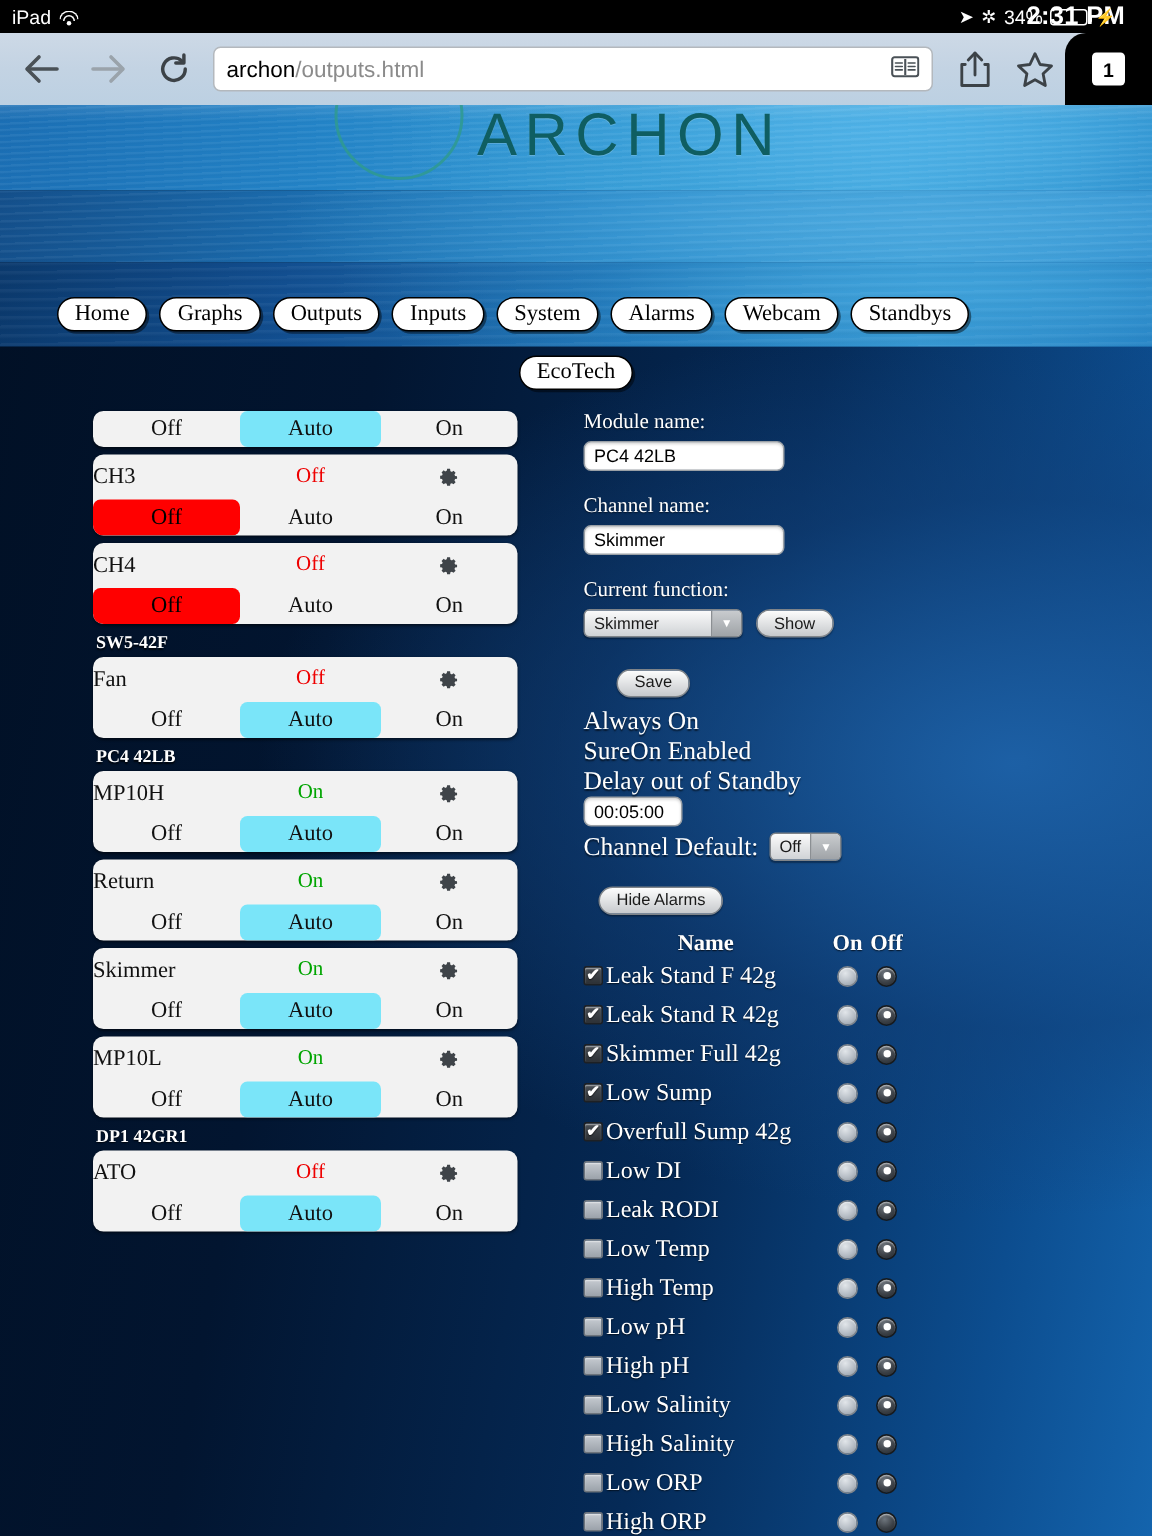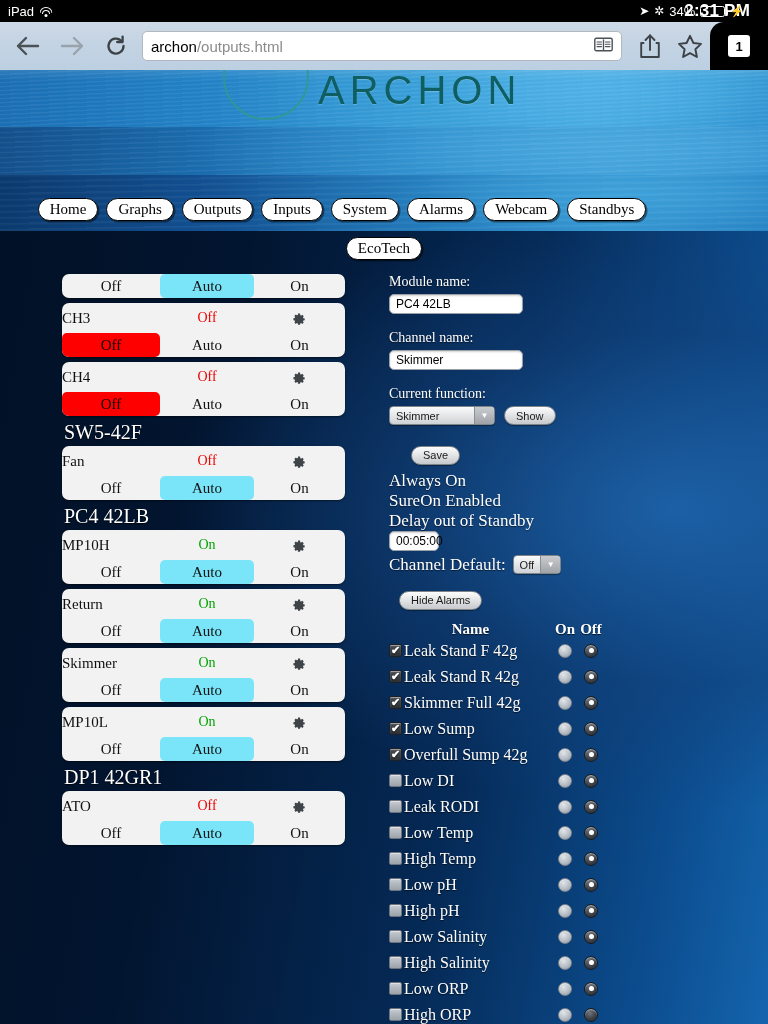--- a/index.html
+++ b/index.html
@@ -157,22 +157,22 @@
     font-size:15px; color:#000; line-height:16px;
     box-shadow:1.5px 1.5px 0 rgba(0,0,0,0.45);
     white-space:nowrap;
   }
 
   
   #left-panel {
     position:absolute; left:62px; top:204px; width:283px;
   }
   .group-label {
-    font-family:"Liberation Serif", serif; font-weight:normal;
-    color:#fff; font-size:20px; margin:3px 0 2px 2px;
+    font-family:"Liberation Serif", serif; font-weight:bold;
+    color:#fff; font-size:12px; margin:3px 0 2px 2px;
     text-shadow:0 1px 1px rgba(0,0,0,0.8);
   }
   .chan-card {
     background:#f2f2f2; border-radius:7px; margin-bottom:5px;
     overflow:hidden; box-shadow:0 1px 2px rgba(0,0,0,0.5);
   }
   .chan-top {
     display:flex; align-items:center; height:30px;
     font-family:"Liberation Serif", serif; font-size:15px;
   }
@@ -203,21 +203,21 @@
     text-shadow:0 1px 1px rgba(0,0,0,0.6);
   }
   .rinput {
     background:#fff; border:1px solid #9aa0a6; border-radius:5px;
     height:20px; width:134px; padding:0 6px;
     font-family:"Liberation Sans", sans-serif; font-size:12px; color:#000;
     display:flex; align-items:center; margin-bottom:16px;
     box-shadow:inset 0 1px 2px rgba(0,0,0,0.18);
   }
   .rinput.wide { width:134px; }
-  .rinput.time { width:50px; margin-bottom:1px; }
+  .rinput.time { width:66px; margin-bottom:1px; }
   .func-row { display:flex; align-items:center; gap:9px; margin-bottom:20px; }
   .select-box {
     display:flex; align-items:stretch; height:19px;
     border:1px solid #7f8489; border-radius:4px; overflow:hidden;
     background:linear-gradient(180deg,#fbfbfb,#cfd2d5);
     box-shadow:0 1px 1px rgba(0,0,0,0.35);
   }
   .select-box .sv {
     padding:0 6px; display:flex; align-items:center;
     font-family:"Liberation Sans", sans-serif; font-size:11px; color:#1a1a1a;

